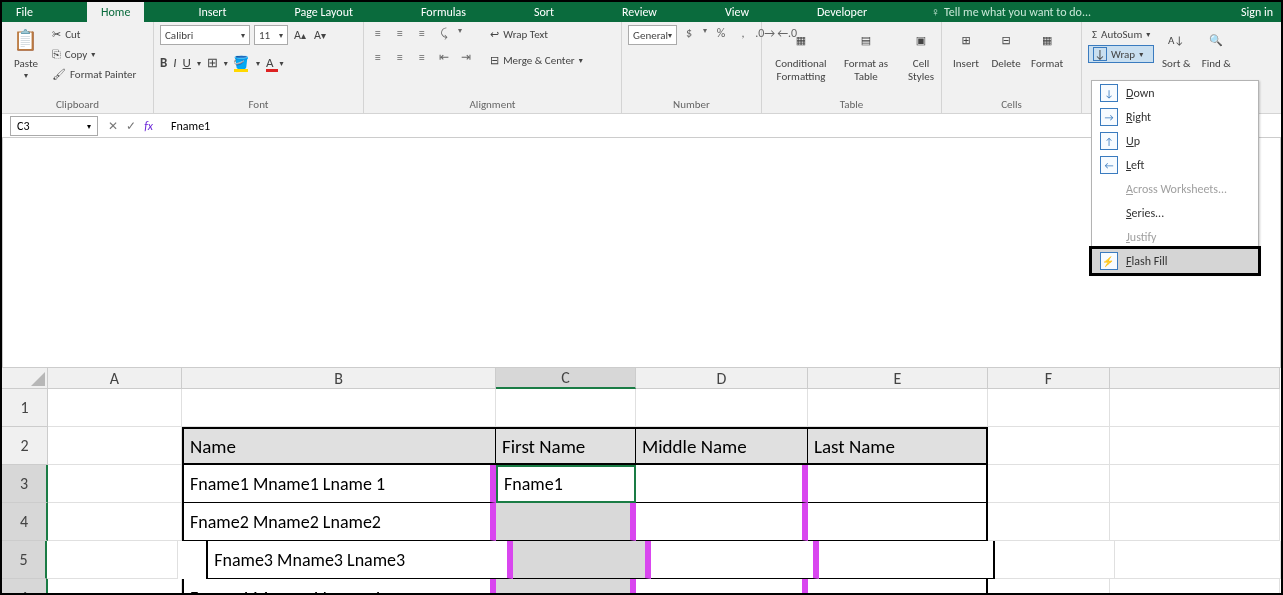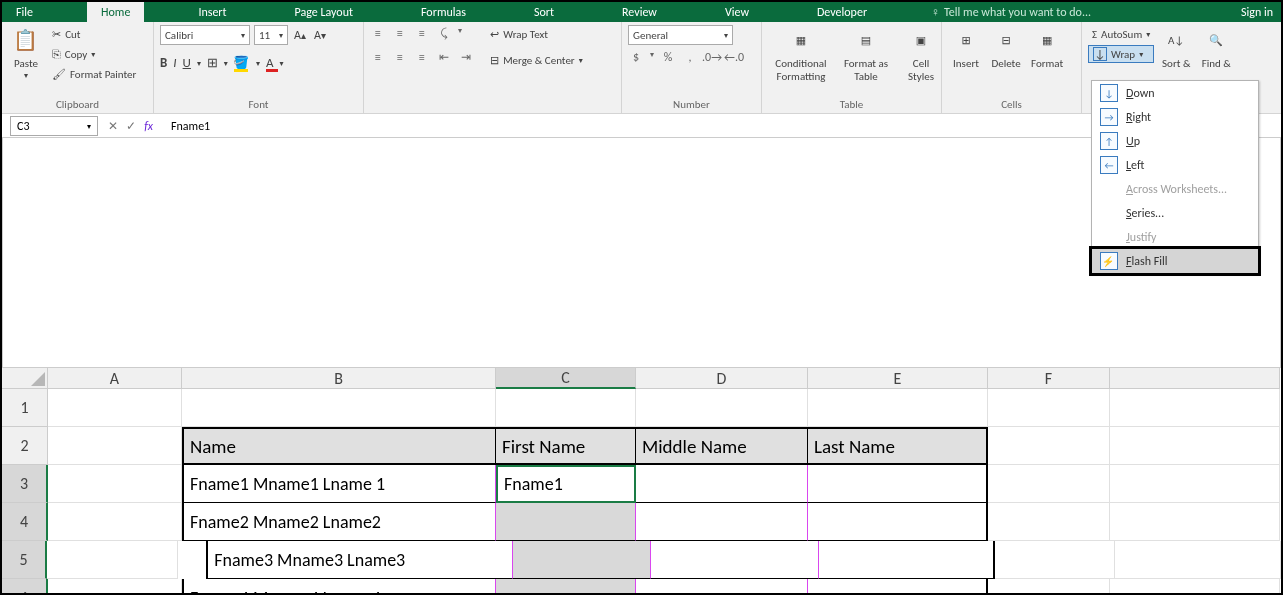--- a/index.html
+++ b/index.html
@@ -53,21 +53,21 @@
 .ch.w-a { width: 134px; } .ch.w-b { width: 314px; } .ch.w-c { width: 140px; }
 .ch.w-d { width: 172px; } .ch.w-e { width: 180px; } .ch.w-f { width: 122px; }
 .ch.w-g { width: 170px; }
 .ch.sel { background: #d7d7d7; border-bottom: 2px solid #1a7c45; }
 .rows { display: flex; flex-direction: column; }
 .row { display: flex; height: 38px; }
 .rh { width: 46px; border-right: 1px solid #ccc; border-bottom: 1px solid #ccc; background: #f0f0f0; display: flex; align-items: center; justify-content: center; font-size: 16px; color: #444; }
 .cell { border-right: 1px solid #e0e0e0; border-bottom: 1px solid #e0e0e0; display: flex; align-items: center; padding: 0 6px; font-size: 18px; color: #000; font-family: Calibri, sans-serif; }
 .w-a { width: 134px; } .w-b { width: 314px; } .w-c { width: 140px; } .w-d { width: 172px; } .w-e { width: 180px; } .w-f { width: 122px; } .w-g { width: 170px; }
 .tbl-h { background: #e0e0e0; font-size: 19px; }
-.tbl-b { border-right: 1px solid #d946ef; border-bottom: 1px solid #000; }
+.tbl-b { border-right: 6px solid #d946ef; border-bottom: 1px solid #000; }
 .tbl-c { border-bottom: 1px solid #000; }
 .sel-cell { border: 2px solid #1a7c45; }
 .grey-sel { background: #d9d9d9; }
 
 .rh.sel { background: #d7d7d7; border-right: 2px solid #1a7c45; }
 </style>
 </head>
 <body>
 
 <div class="app">
@@ -170,24 +170,25 @@
               <span>↩</span>
               <span>Wrap Text</span>
             </div>
           <div class="row-btn">
               <span>⊟</span>
               <span>Merge &amp; Center</span>
               <span style="font-size:8px;">▾</span>
             </div>
         </div>
       </div>
+      <div class="group-title">Alignment</div>
     </div>
 
     <div class="group" style="width:140px;">
-      <div class="group-body" style="flex-direction:column;">
+      <div class="group-body" style="flex-direction:row;">
         <div class="sel-box">
             <span>General</span>
             <span style="font-size:8px;">▾</span>
           </div>
         <div style="display:flex;gap:6px;color:#666;">
           <span class="small-icon">$</span>
             <span style="font-size:8px;">▾</span>
           <span class="small-icon">%</span>
           <span class="small-icon">,</span>
           <span class="small-icon">.0→</span>

